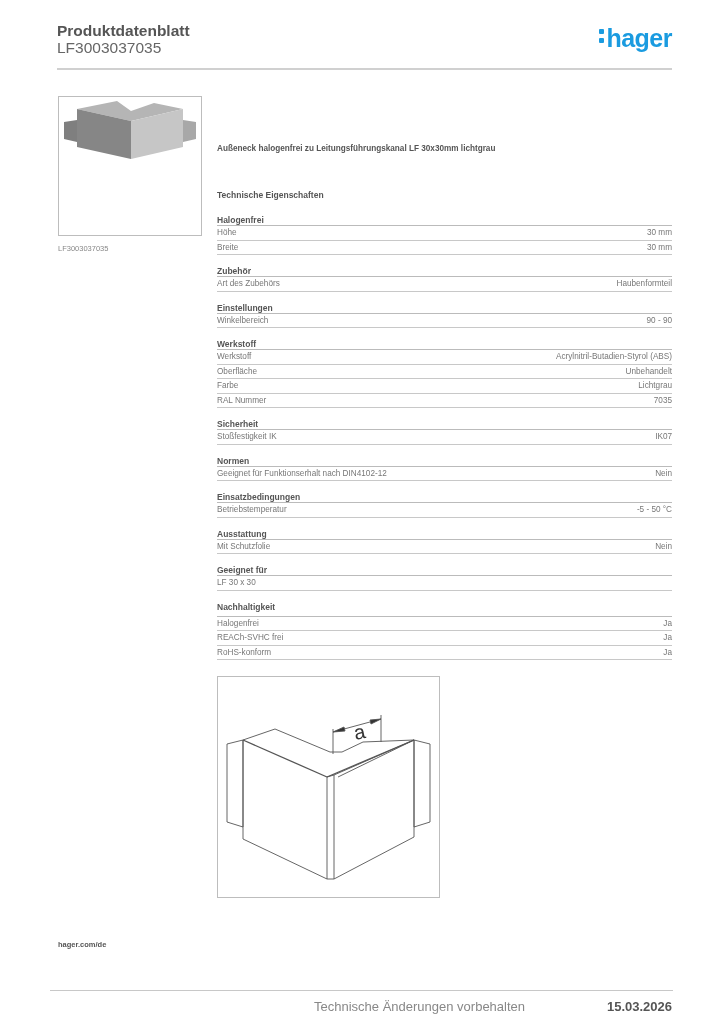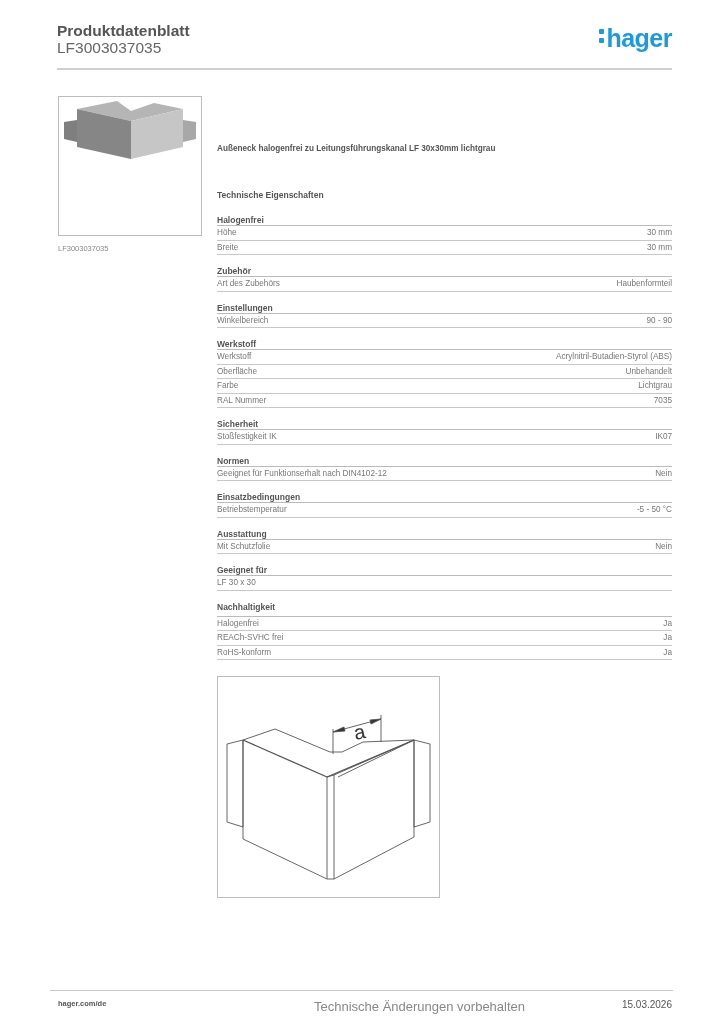--- a/index.html
+++ b/index.html
@@ -25,23 +25,23 @@
   .section-head { font-size: 8.5px; font-weight: bold; color: #555; height: 12px; line-height: 12px; border-bottom: 1px solid #bbb; }
   .row { display: flex; justify-content: space-between; font-size: 8.2px; color: #777; height: 14.5px; line-height: 13px; border-bottom: 1px solid #c8c8c8; gap: 18px; }
   .row .val { text-align: right; }
 
   .gap-extra { }
   .fig-title { font-size: 12px; font-weight: normal; color: #555; margin-top: 21px; height: 12px; }
 
   .drawing { position: absolute; left: 217px; top: 676px; width: 223px; height: 222px; border: 1px solid #bdbdbd; background: #fff; }
 
   .footer-rule { position: absolute; left: 50px; top: 990px; width: 623px; height: 1px; background: #c8c8c8; }
-  .footer-left { position: absolute; left: 58px; top: 999px; font-size: 7.5px; font-weight: bold; color: #555; }
+  .footer-left { position: absolute; left: 58px; top: 940px; font-size: 7.5px; font-weight: bold; color: #555; }
   .footer-center { position: absolute; left: 314px; top: 999px; font-size: 13px; color: #888; }
-  .footer-right { position: absolute; right: 52px; top: 999px; font-size: 10px; font-weight: normal; color: #555; text-align: right; }
+  .footer-right { position: absolute; right: 52px; top: 999px; font-size: 13px; font-weight: bold; color: #555; text-align: right; }
 </style>
 </head>
 <body>
 
 <div class="header">
   <div class="doc-title">Produktdatenblatt</div>
   <div class="doc-number">LF3003037035</div>
   <div class="logo">
     <span class="logo-colon">
         <span></span>

